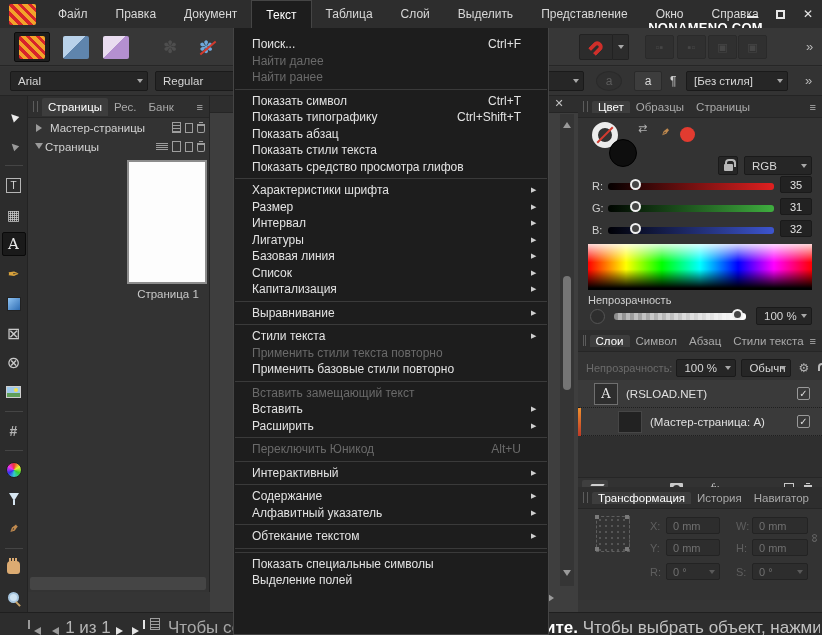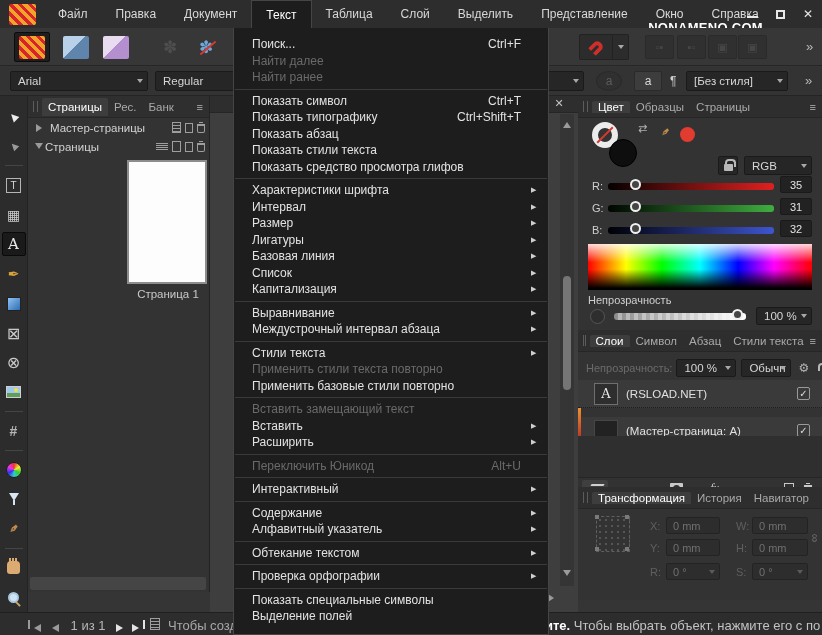--- a/index.html
+++ b/index.html
@@ -161,21 +161,21 @@
   
   .transpanel { top:487px; height:113px; }
   .anchor { position:absolute; left:18px; top:29px; width:34px; height:36px; border:1px dashed #5f5f5f; background-image:radial-gradient(#555 1px, transparent 1.2px); background-size:6px 6px; }
   .anchor::before { content:""; position:absolute; left:-2px; top:-2px; width:4px; height:4px; background:#7a7a7a; box-shadow:30px 0 0 #7a7a7a, 0 32px 0 #7a7a7a, 30px 32px 0 #7a7a7a; }
   .tf-label { position:absolute; font-size:11px; color:#5f5f5f; }
   .tf-box { position:absolute; width:54px; height:17px; background:#2d2d2d; border:1px solid #232323; border-radius:2px; color:#707070; font-size:11px; display:flex; align-items:center; padding-left:6px; }
   .tf-box .caret { border-top-color:#5a5a5a; }
   .linkic { position:absolute; left:233px; top:44px; color:#6f6f6f; font-size:12px; transform:rotate(90deg); }
 
   
-  .statusbar { position:absolute; left:0; top:612px; width:822px; height:23px; background:#2d2d2d; border-top:1px solid #1f1f1f; font-size:13px; color:#a8a8a8; }
+  .statusbar { position:absolute; left:0; top:612px; width:822px; height:23px; background:#2d2d2d; border-top:1px solid #1f1f1f; font-size:17px; color:#a8a8a8; }
   .nav { position:absolute; top:7px; }
   .tl { width:0; height:0; border:4px solid transparent; display:inline-block; }
   .tl.l { border-right:7px solid #9a9a9a; }
   .tl.r { border-left:7px solid #e4e4e4; }
   .navbar { display:inline-block; width:2px; height:9px; background:#9a9a9a; vertical-align:top; }
   .navbar.w { background:#e4e4e4; }
   .pageind { position:absolute; left:64px; top:5px; width:48px; text-align:center; color:#b5b5b5; }
   .statdoc { position:absolute; left:150px; top:5px; }
   .stattext { position:absolute; left:168px; top:5px; white-space:nowrap; }
   .stattext-r { position:absolute; left:545px; top:5px; right:2px; white-space:nowrap; overflow:hidden; color:#c2c2c2; }
@@ -459,21 +459,21 @@
       <span style="margin-left:7px;color:#b5b5b5;font-size:12px;">⚙</span>
       <span style="margin-left:8px;"><span class="i-lock"></span></span>
     </div>
     <div class="layerrow" style="top:50px;">
       <span class="lthumb">
           <span class="serifA" style="font-size:13px;">A</span>
         </span>
       <span class="lname">(RSLOAD.NET)</span>
       <span class="lcheck">✓</span>
     </div>
-    <div class="layerrow" style="top:87px;">
+    <div class="layerrow" style="top:78px;padding-left:24px;">
       <span class="lthumb dark"></span>
       <span class="lname">(Мастер-страница: A)</span>
       <span class="lcheck">✓</span>
     </div>
     <span class="sliver"></span>
     <div class="lempty"></div>
     <div class="lbottom">
       <span class="stackbtn">
           <span class="i-stack"></span>
         </span>
@@ -573,30 +573,30 @@
           <span class="mi-s"></span>
           <span class="mi-a">▶</span>
         </div>
         <div class="msep"></div>
         <div class="mi">
           <span class="mi-l">Характеристики шрифта</span>
           <span class="mi-s"></span>
           <span class="mi-a show">▶</span>
         </div>
         <div class="mi">
+          <span class="mi-l">Размер</span>
+          <span class="mi-s"></span>
+          <span class="mi-a show">▶</span>
+        </div>
+        <div class="mi">
           <span class="mi-l">Интервал</span>
           <span class="mi-s"></span>
           <span class="mi-a show">▶</span>
         </div>
         <div class="mi">
-          <span class="mi-l">Размер</span>
-          <span class="mi-s"></span>
-          <span class="mi-a show">▶</span>
-        </div>
-        <div class="mi">
           <span class="mi-l">Лигатуры</span>
           <span class="mi-s"></span>
           <span class="mi-a show">▶</span>
         </div>
         <div class="mi">
           <span class="mi-l">Базовая линия</span>
           <span class="mi-s"></span>
           <span class="mi-a show">▶</span>
         </div>
         <div class="mi">
@@ -605,25 +605,20 @@
           <span class="mi-a show">▶</span>
         </div>
         <div class="mi">
           <span class="mi-l">Капитализация</span>
           <span class="mi-s"></span>
           <span class="mi-a show">▶</span>
         </div>
         <div class="msep"></div>
         <div class="mi">
           <span class="mi-l">Выравнивание</span>
-          <span class="mi-s"></span>
-          <span class="mi-a show">▶</span>
-        </div>
-        <div class="mi">
-          <span class="mi-l">Междустрочный интервал абзаца</span>
           <span class="mi-s"></span>
           <span class="mi-a show">▶</span>
         </div>
         <div class="msep"></div>
         <div class="mi">
           <span class="mi-l">Стили текста</span>
           <span class="mi-s"></span>
           <span class="mi-a show">▶</span>
         </div>
         <div class="mi disabled">
@@ -675,25 +670,20 @@
           <span class="mi-s"></span>
           <span class="mi-a show">▶</span>
         </div>
         <div class="msep"></div>
         <div class="mi">
           <span class="mi-l">Обтекание текстом</span>
           <span class="mi-s"></span>
           <span class="mi-a show">▶</span>
         </div>
         <div class="msep"></div>
-        <div class="mi">
-          <span class="mi-l">Проверка орфографии</span>
-          <span class="mi-s"></span>
-          <span class="mi-a show">▶</span>
-        </div>
         <div class="msep"></div>
         <div class="mi">
           <span class="mi-l">Показать специальные символы</span>
           <span class="mi-s"></span>
           <span class="mi-a">▶</span>
         </div>
         <div class="mi">
           <span class="mi-l">Выделение полей</span>
           <span class="mi-s"></span>
           <span class="mi-a">▶</span>

